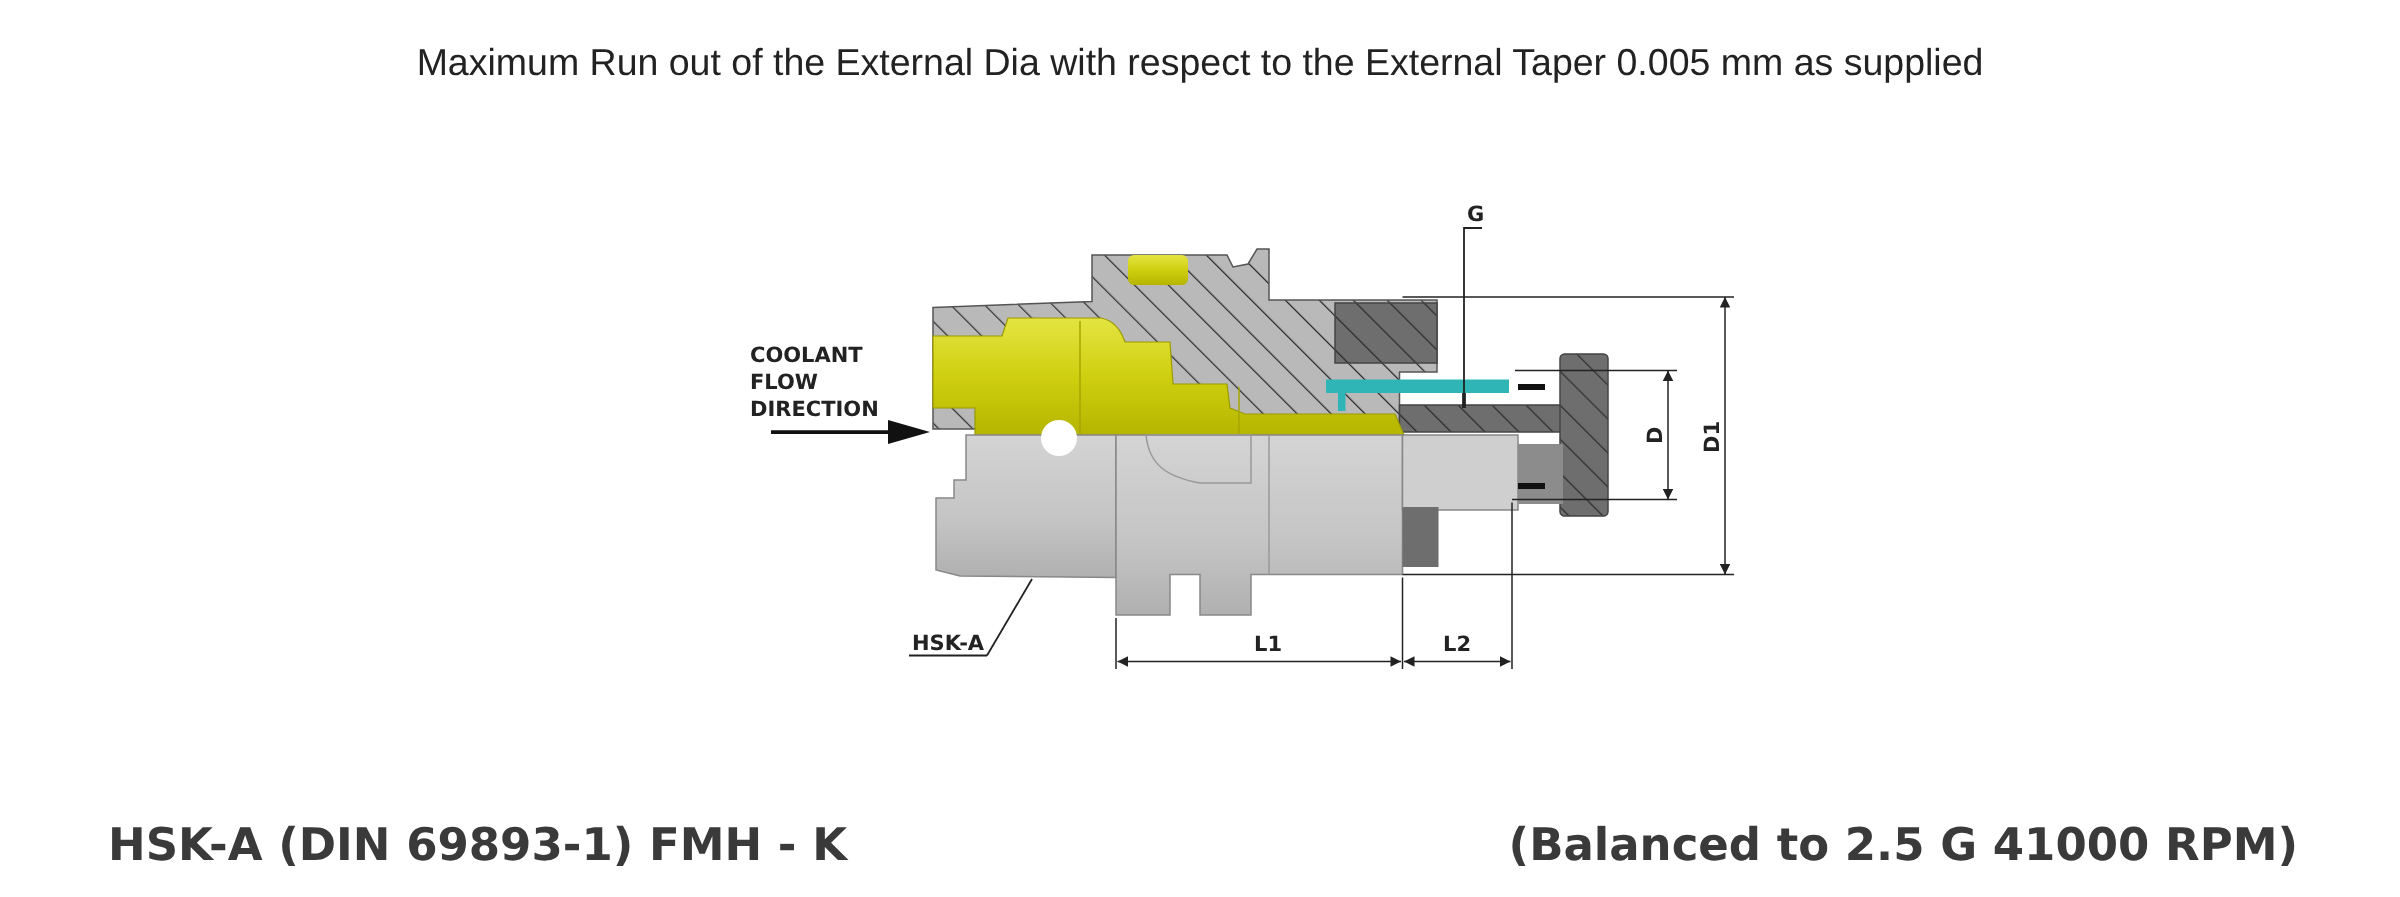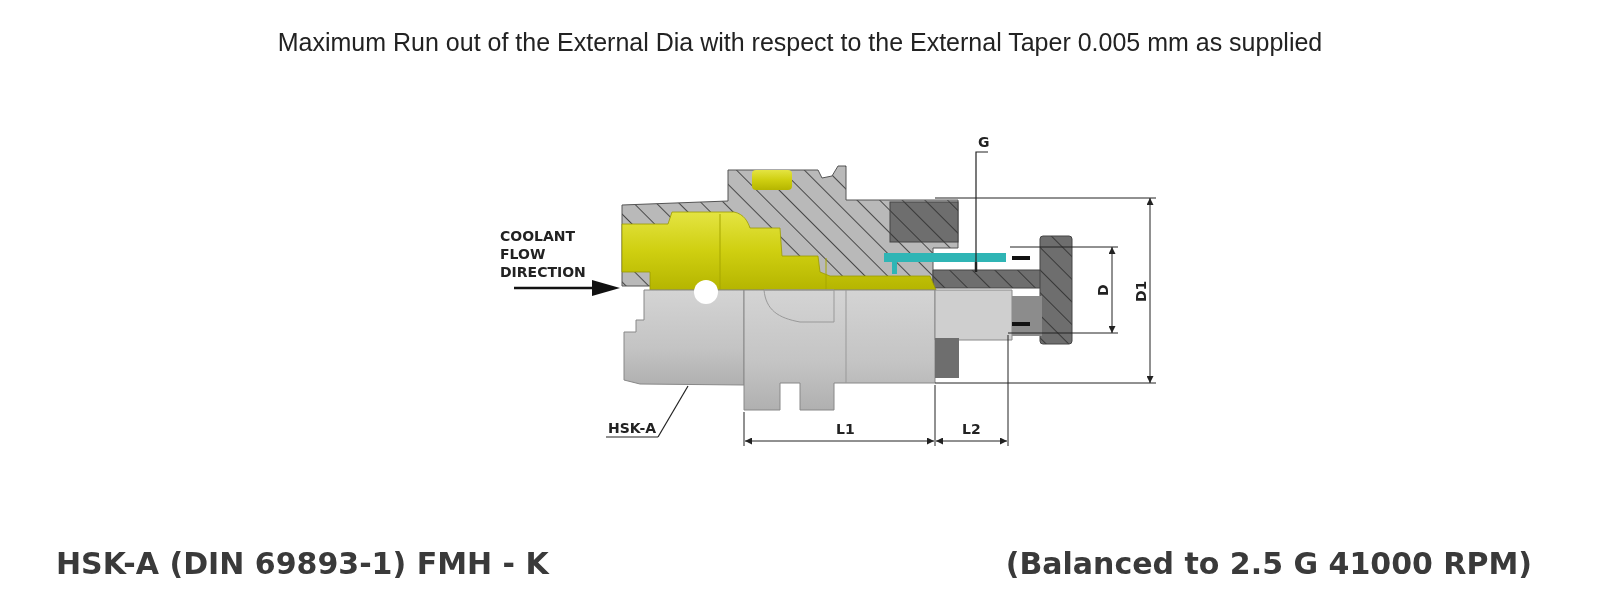--- a/index.html
+++ b/index.html
@@ -1,19 +1,19 @@
 <!DOCTYPE html>
 <html><head>
 <meta charset="utf-8">
 <style>
   html,body{margin:0;padding:0;background:#ffffff;}
   body{width:1600px;height:598px;position:relative;overflow:hidden;font-family:"Liberation Sans",sans-serif;}
   .headline{position:absolute;left:0;width:1600px;top:28px;text-align:center;font-size:25px;color:#222;letter-spacing:0;}
   .drawing{position:absolute;left:0;top:0;width:1600px;height:598px;}
-  .footer-left{position:absolute;left:56px;top:546px;font-family:"DejaVu Sans",sans-serif;font-weight:bold;font-size:30px;color:#3a3a3a;}
+  .footer-left{position:absolute;left:72px;top:546px;font-family:"DejaVu Sans",sans-serif;font-weight:bold;font-size:30px;color:#3a3a3a;}
   .footer-right{position:absolute;right:68px;top:546px;font-family:"DejaVu Sans",sans-serif;font-weight:bold;font-size:30px;color:#3a3a3a;}
   .lbl{font-family:"DejaVu Sans",sans-serif;font-weight:bold;fill:#222;}
 </style>
 </head>
 <body>
 
 <div class="headline">Maximum Run out of the External Dia with respect to the External Taper 0.005 mm as supplied</div>
 
 <svg class="drawing" viewBox="0 0 1600 598" xmlns="http://www.w3.org/2000/svg">
   <defs>

